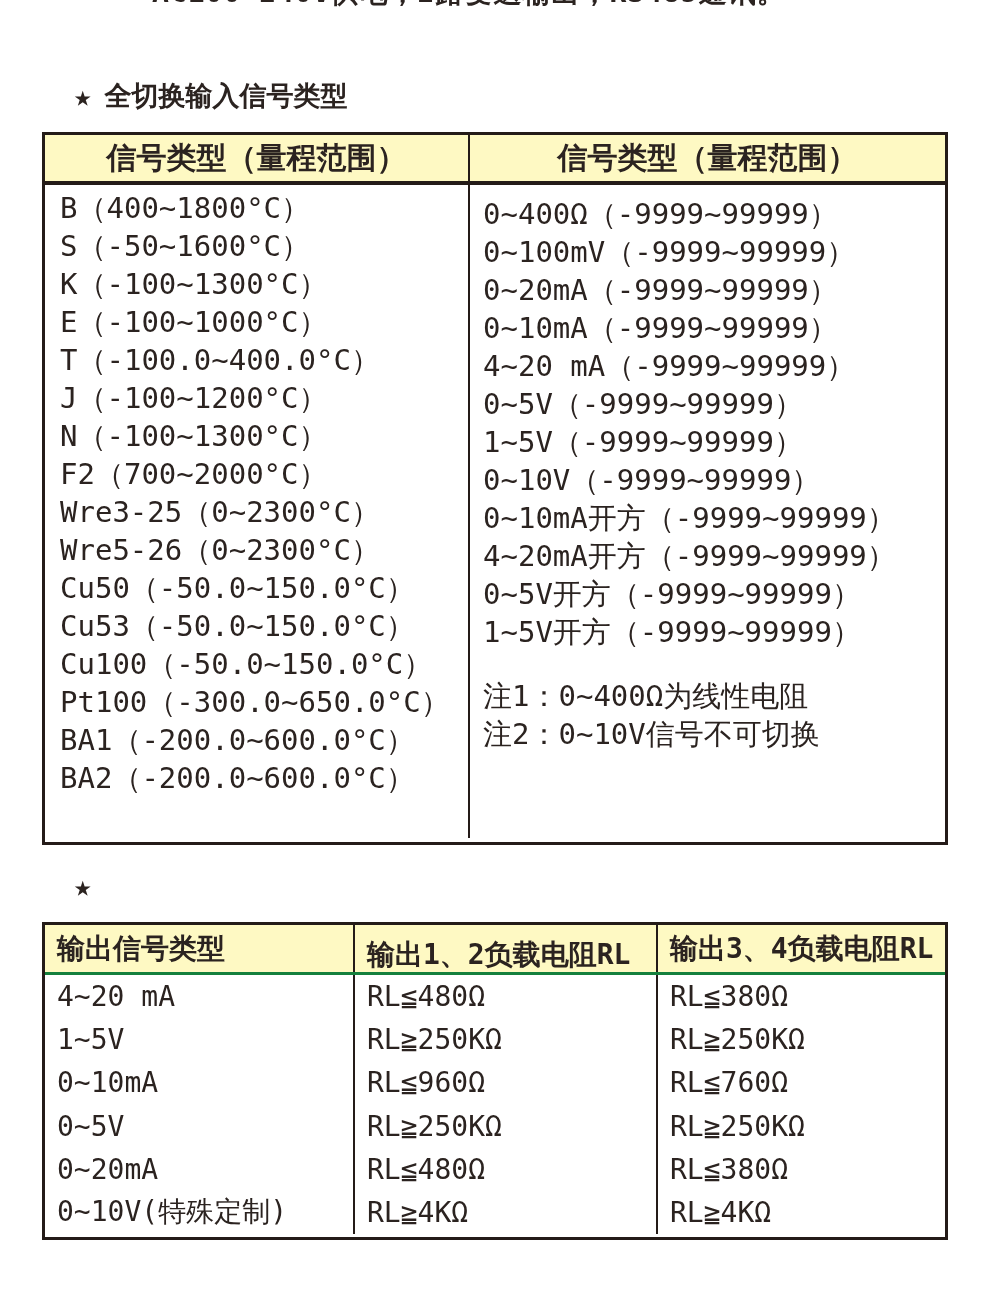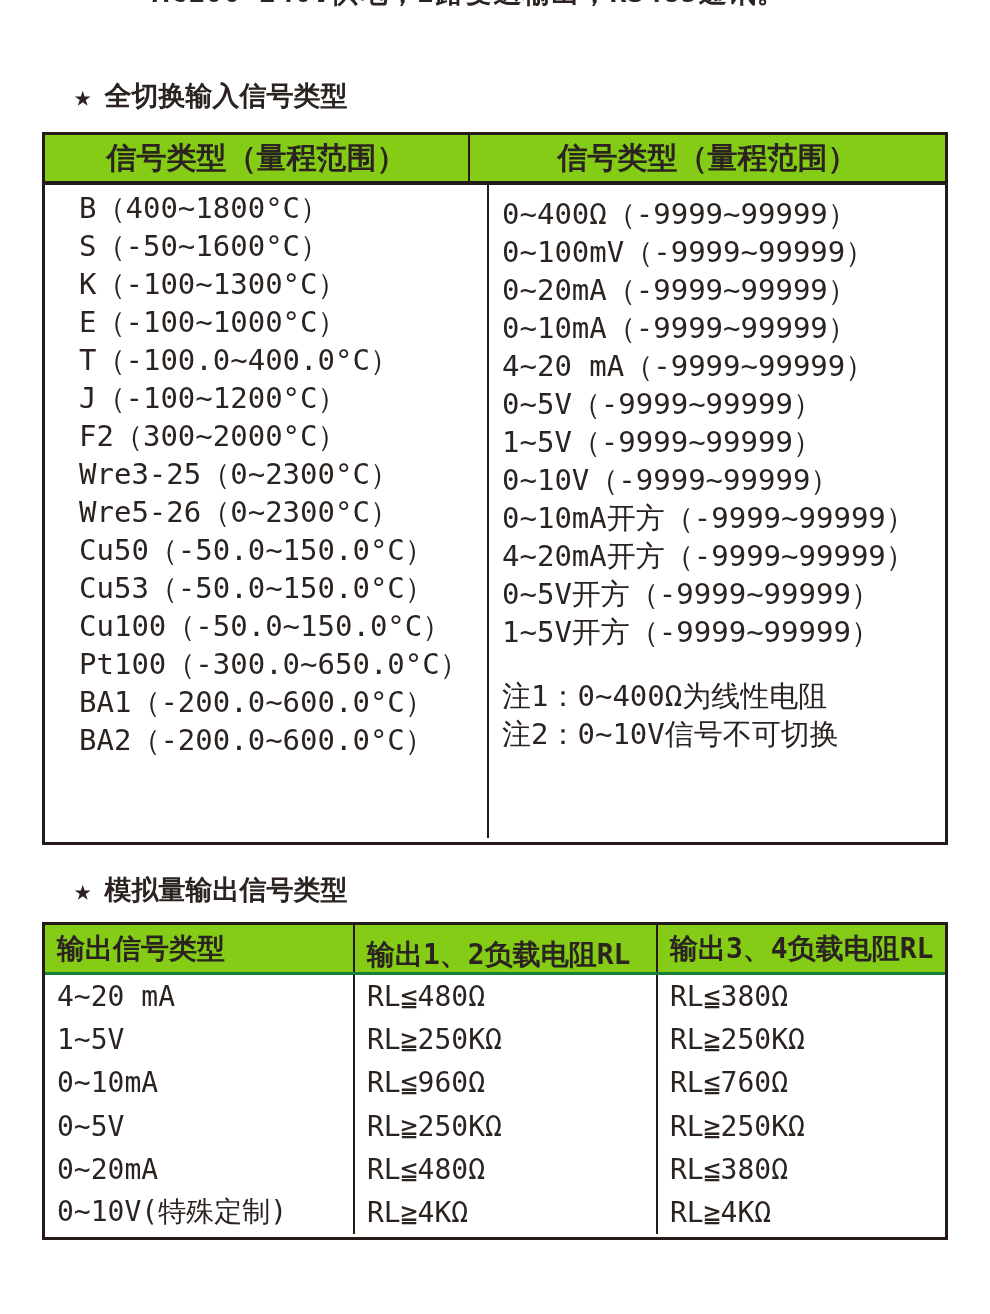--- a/index.html
+++ b/index.html
@@ -14,30 +14,30 @@
   .top-line{position:absolute;top:-26px;left:152px;font-size:28px;font-weight:700;
     white-space:nowrap;letter-spacing:1px;}
   
   .sec-title{position:absolute;left:74px;display:flex;align-items:center;gap:13px;
     font-size:27px;font-weight:600;white-space:nowrap;}
   .sec-title .star{font-size:29px;line-height:1;}
   #title-input{top:78px;}
   #title-output{top:872px;}
   
   .dtable{position:absolute;left:42px;width:906px;border:3px solid #241b18;background:#fff;}
-  .thead{display:flex;background:#84cc16;border-bottom:4px solid #241b18;}
+  .thead{display:flex;background:#fef9c3;border-bottom:4px solid #241b18;}
   .vdiv{width:2px;background:#241b18;flex:0 0 2px;}
   
   .input-table{top:132px;height:713px;}
   .input-table .thead{height:50px;}
   .input-table .th{display:flex;align-items:center;justify-content:center;
     font-size:30px;font-weight:600;white-space:nowrap;}
   .input-table .col-l{width:423px;flex:0 0 423px;}
   .input-table .col-r{flex:1;}
-  .input-table .tbody{display:flex;height:calc(100% - 54px);padding-left:19px;}
+  .input-table .tbody{display:flex;height:calc(100% - 54px);}
   .cells{padding-top:4px;}
   .cell{font-size:29px;line-height:38px;padding-left:15px;white-space:nowrap;}
   .col-r-wrap{flex:1;padding-top:10px;}
   .col-r-wrap .cell{padding-left:13px;}
   .notes{margin-top:26px;}
   .note{font-size:29px;line-height:38px;padding-left:13px;white-space:nowrap;}
   
   .output-table{top:922px;height:318px;}
   .output-table .thead{height:50px;border-bottom:3px solid #15803d;}
   .output-table .th{display:flex;align-items:center;font-size:28px;font-weight:600;
@@ -73,21 +73,22 @@
       <div class="th col-r">信号类型（量程范围）</div>
     </div>
     <div class="tbody">
       <div class="cells col-l">
           <div class="cell">B（400~1800°C）</div>
           <div class="cell">S（-50~1600°C）</div>
           <div class="cell">K（-100~1300°C）</div>
           <div class="cell">E（-100~1000°C）</div>
           <div class="cell">T（-100.0~400.0°C）</div>
           <div class="cell">J（-100~1200°C）</div>
-          <div class="cell">F2（300~2000°C）</div>
+          <div class="cell">N（-100~1300°C）</div>
+          <div class="cell">F2（700~2000°C）</div>
           <div class="cell">Wre3-25（0~2300°C）</div>
           <div class="cell">Wre5-26（0~2300°C）</div>
           <div class="cell">Cu50（-50.0~150.0°C）</div>
           <div class="cell">Cu53（-50.0~150.0°C）</div>
           <div class="cell">Cu100（-50.0~150.0°C）</div>
           <div class="cell">Pt100（-300.0~650.0°C）</div>
           <div class="cell">BA1（-200.0~600.0°C）</div>
           <div class="cell">BA2（-200.0~600.0°C）</div>
         </div>
       <div class="vdiv"></div>
@@ -109,21 +110,20 @@
         <div class="notes">
             <div class="note">注1：0~400Ω为线性电阻</div>
             <div class="note">注2：0~10V信号不可切换</div>
           </div>
       </div>
     </div>
   </div>
 
   <div class="sec-title" id="title-output">
     <span class="star">★</span>
-    <span>模拟量输出信号类型</span>
   </div>
 
   <div class="dtable output-table">
     <div class="thead">
       <div class="th h1">输出信号类型</div>
       <div class="vdiv"></div>
       <div class="th h2">输出1、2负载电阻RL</div>
       <div class="vdiv"></div>
       <div class="th h3">输出3、4负载电阻RL</div>
     </div>

